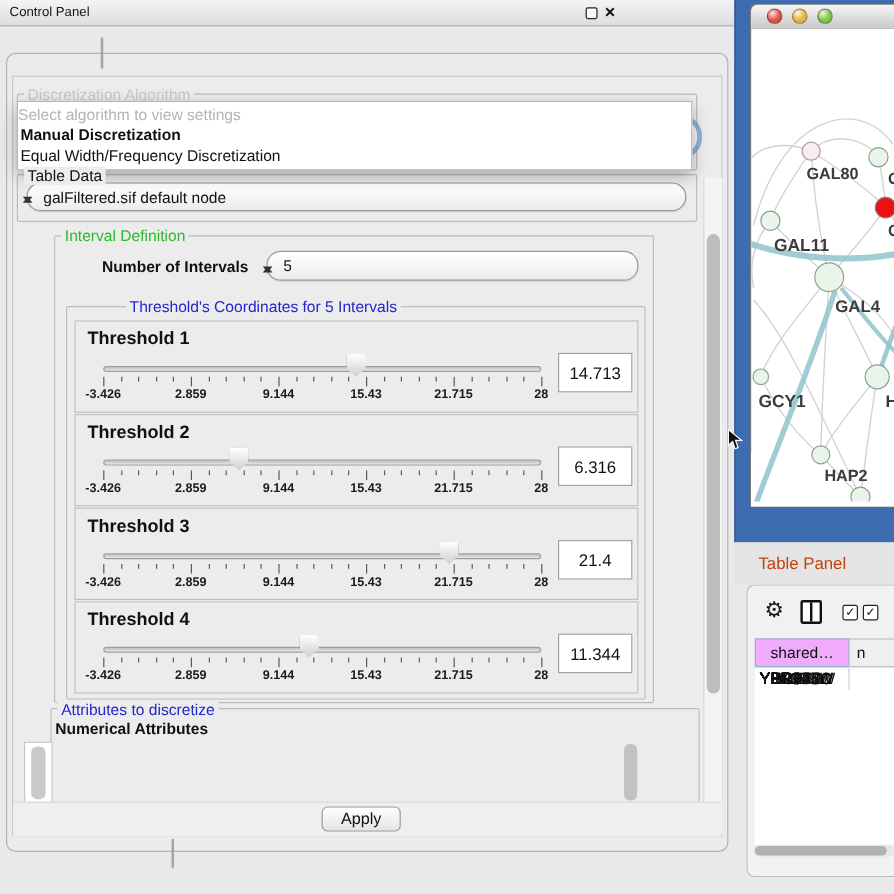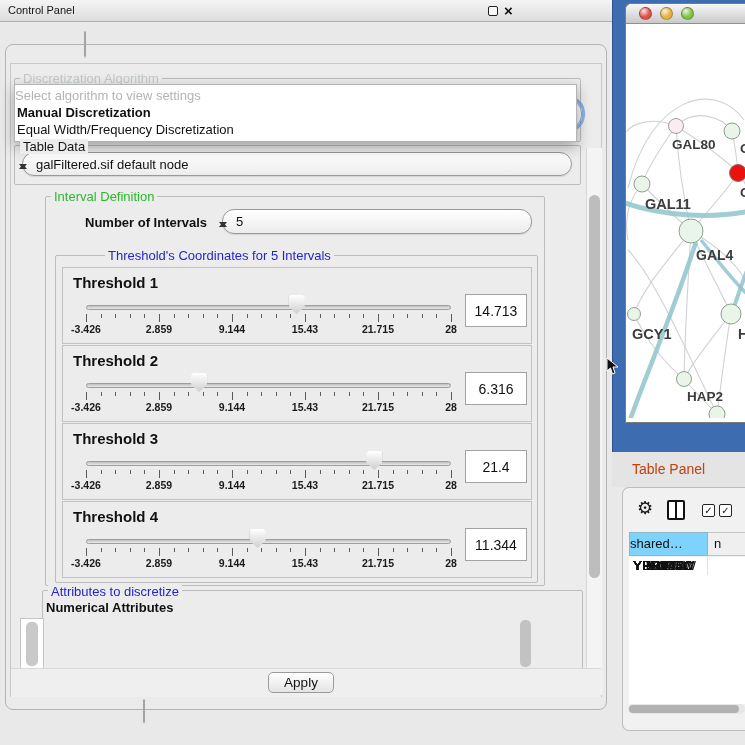--- a/index.html
+++ b/index.html
@@ -110,22 +110,22 @@
   #tp-title{left:632px;top:461px;font-size:14px;color:#c2410c;}
   #tp-body{left:622px;top:487px;width:123px;height:244px;background:#f1f1f1;
            border:1px solid #bdbdbd;border-right:none;border-radius:7px 0 0 7px;}
   #gear{left:637px;top:498px;font-size:18px;color:#1a1a1a;line-height:20px;}
   #colicon{left:667px;top:500px;width:18px;height:20px;border:2px solid #111;border-radius:2px;background:#fff;}
   #colicon i{left:6px;top:0;width:2px;height:16px;background:#111;}
   .chk{width:13px;height:13px;border:1.6px solid #222;border-radius:2px;background:#fff;
        font-size:10px;line-height:11px;text-align:center;color:#111;}
   #chk1{left:702px;top:504px;}
   #chk2{left:719px;top:504px;}
-  #th1{left:629px;top:532px;width:79px;height:24px;background:#7dd3fc;border:1px solid #8fb7c7;
-       line-height:22px;font-size:13px;}
+  #th1{left:629px;top:532px;width:79px;height:24px;background:#f0abfc;border:1px solid #8fb7c7;
+       text-align:center;line-height:22px;font-size:13px;}
   #th2{left:708px;top:532px;width:37px;height:24px;background:#efefef;border-top:1px solid #c2c2c2;
        border-bottom:1px solid #c2c2c2;line-height:22px;font-size:13px;padding-left:6px;}
   #tbl-rows{left:629px;top:557px;width:116px;height:147px;background:#fff;overflow:hidden;}
   .trow{position:static;display:flex;height:17.7px;line-height:17.7px;font-size:13.5px;background:#fff;}
   .trow .c1{position:static;width:79px;padding-left:4px;border-right:1px solid #e2e2e2;overflow:hidden;white-space:nowrap;}
   .trow .c2{position:static;flex:1;padding-left:4px;overflow:hidden;white-space:nowrap;}
   #tbl-hscroll{left:628px;top:704px;width:117px;height:10px;background:#e7e7e7;border-radius:5px;}
   #tbl-hthumb{left:629px;top:705px;width:110px;height:8px;background:#b2b2b2;border-radius:4px;}
 
   #cursor{left:606px;top:357px;z-index:30;}

